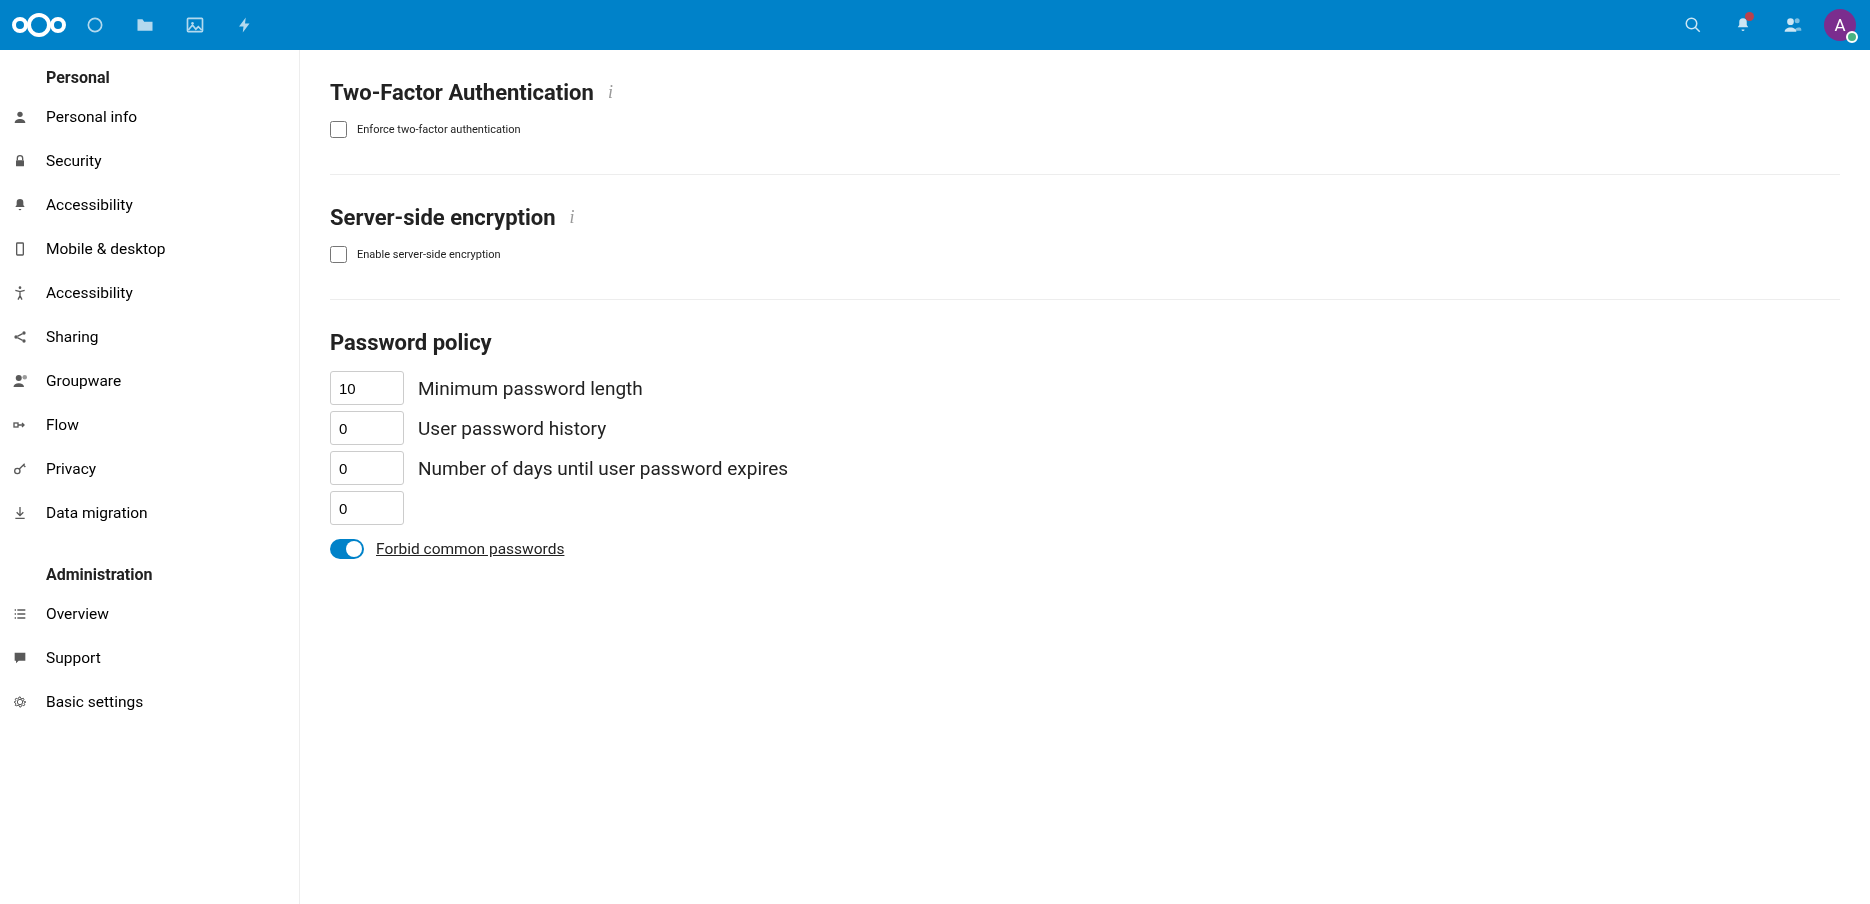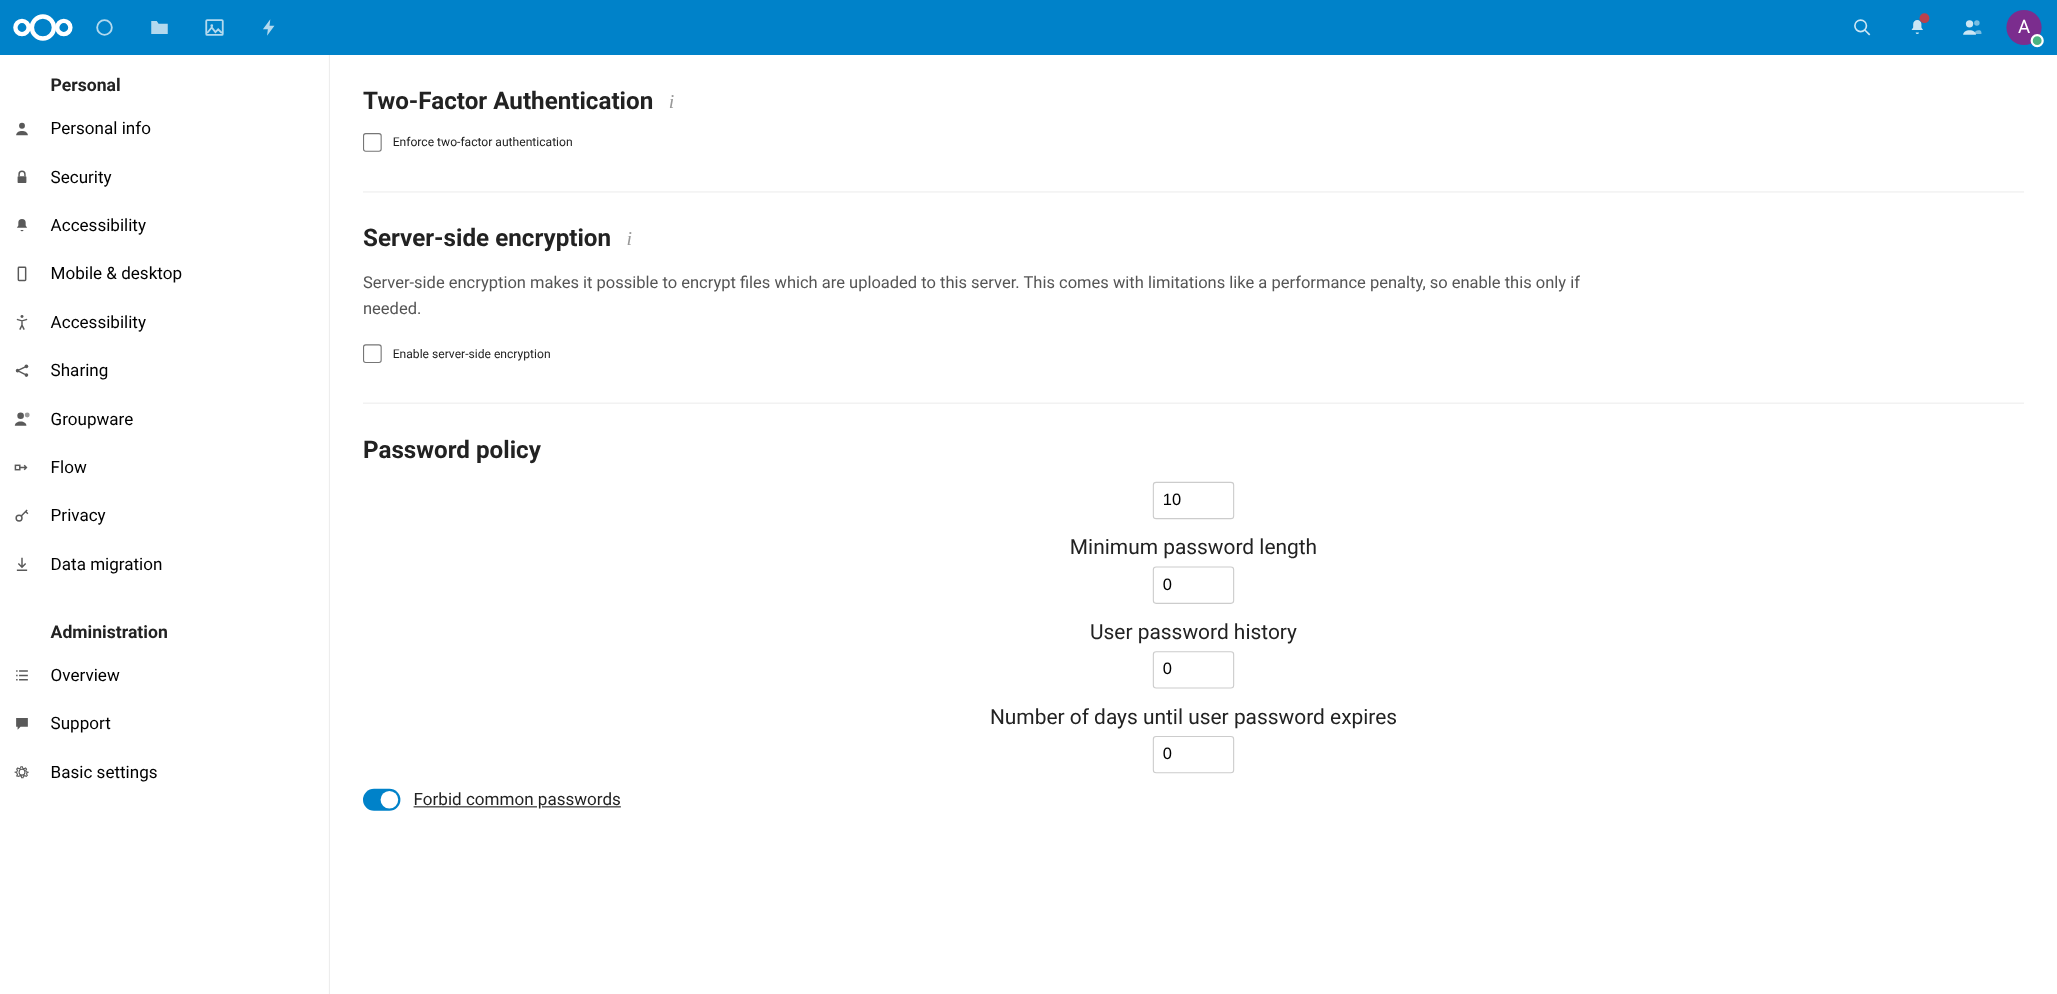--- a/index.html
+++ b/index.html
@@ -171,21 +171,20 @@
   }
   .checkbox-row label {
     cursor: pointer;
     font-size: 11px;
   }
   .num-row {
     display: flex;
     align-items: center;
     gap: 14px;
     margin: 6px 0;
-    flex-direction: column;
   }
   .num-row input[type="text"] {
     width: 74px;
     height: 34px;
     border: 1px solid #ccc;
     border-radius: 3px;
     padding: 0 8px;
     font-size: 15px;
   }
   .num-row label { font-size: 19px; }
@@ -417,21 +416,20 @@
         <input type="checkbox" id="cb-2fa" style="">
         <label for="cb-2fa">Enforce two-factor authentication</label>
       </div>
     </section>
 
     <section class="settings-section">
       <h2>
         <span>Server-side encryption</span>
         <span class="info-i">i</span>
       </h2>
-      <p class="sect-desc">Server-side encryption makes it possible to encrypt files which are uploaded to this server. This comes with limitations like a performance penalty, so enable this only if needed.</p>
       <div class="checkbox-row">
         <input type="checkbox" id="cb-enc" style="">
         <label for="cb-enc">Enable server-side encryption</label>
       </div>
     </section>
 
     <section class="settings-section">
       <h2>
         <span>Password policy</span>
       </h2>

